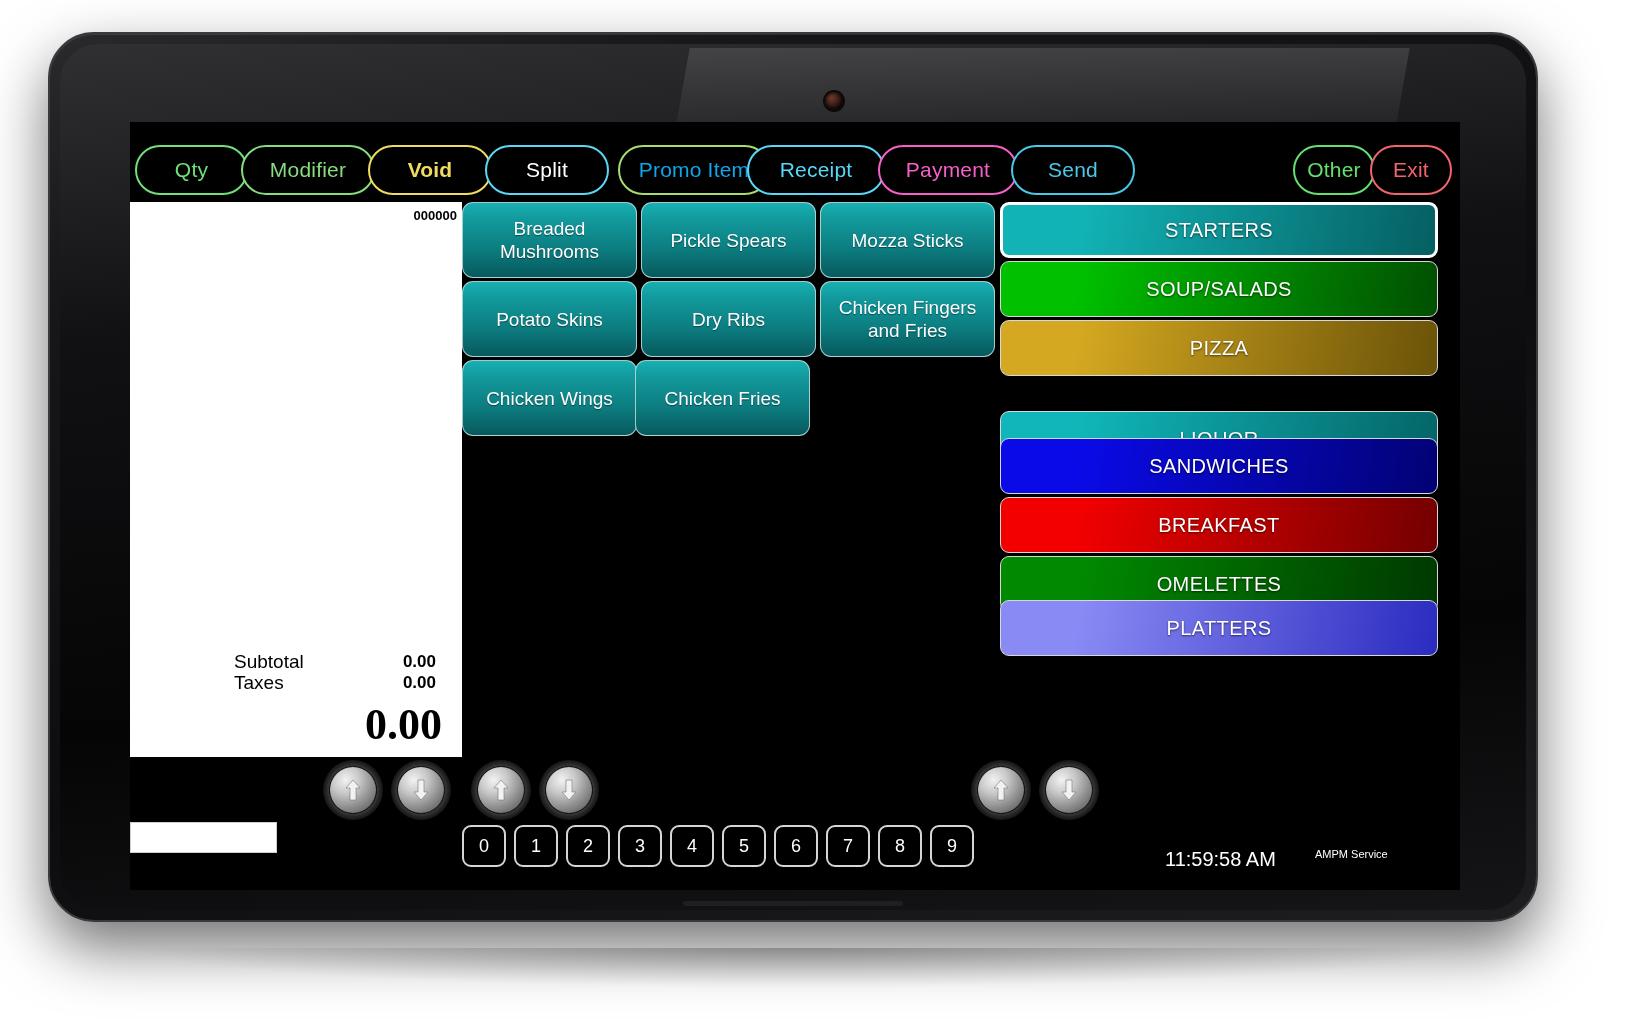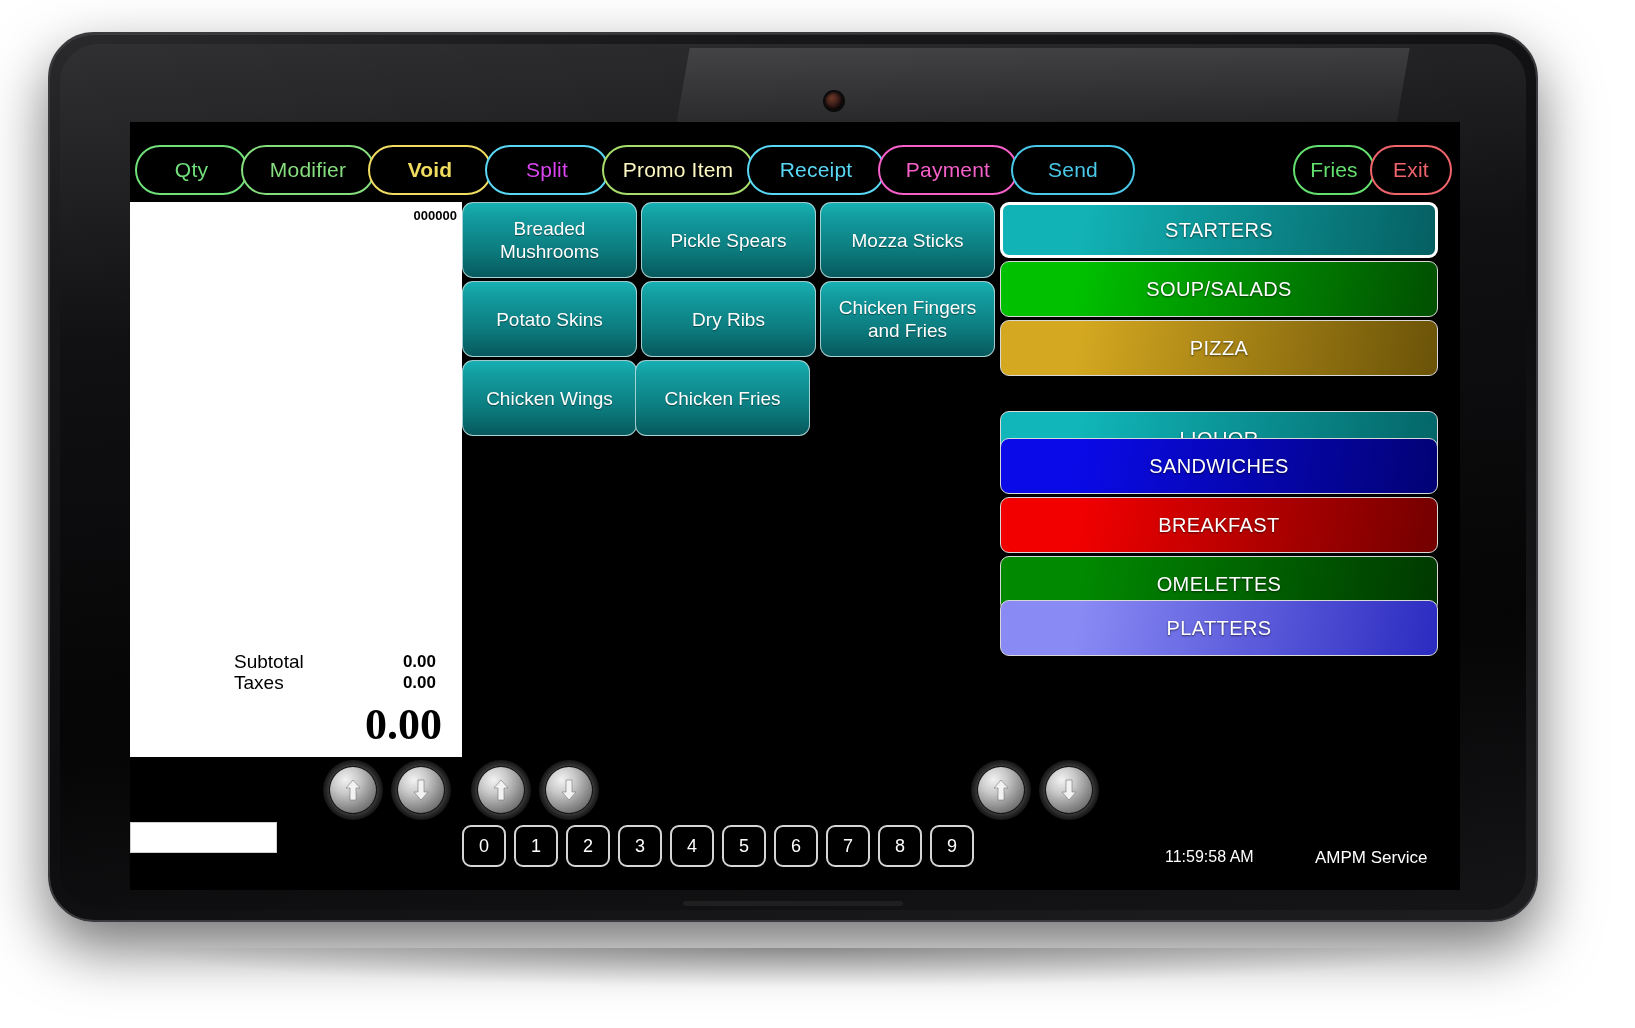--- a/index.html
+++ b/index.html
@@ -175,25 +175,25 @@
     border: 1px solid #cfcfcf;
     cursor: text;
   }
 
   
   #status-bar {
     position: absolute; left: 0; bottom: 18px; width: 1330px; height: 24px;
   }
   #status-time {
     position: absolute; left: 1035px; top: 0;
-    color: #ffffff; font-size: 16px;
+    color: #ffffff; font-size: 20px;
   }
   #status-user {
     position: absolute; left: 1185px; top: 0;
-    color: #ffffff; font-size: 17px;
+    color: #ffffff; font-size: 11px;
   }
 
   
   #table-shadow {
     position:absolute; left: 130px; bottom: 40px; width: 1330px; height: 40px;
     background: radial-gradient(ellipse at 50% 0%, rgba(0,0,0,.25), rgba(0,0,0,0) 70%);
     pointer-events:none;
   }
   #bottom-chin {
     position:absolute; left: 50%; transform: translateX(-50%);
@@ -209,26 +209,26 @@
   <div id="bezel-glare"></div>
   <div id="camera"></div>
   <div id="bottom-chin"></div>
 
   <div id="screen">
 
     <div id="toolbar">
         <div class="tb-btn" style="left: 5px; width: 113px; border: 2px solid rgb(111, 224, 122); color: rgb(111, 224, 122);">Qty</div>
         <div class="tb-btn" style="left: 111px; width: 134px; border: 2px solid rgb(134, 221, 126); color: rgb(134, 221, 126);">Modifier</div>
         <div class="tb-btn" style="left: 238px; width: 124px; border: 2px solid rgb(240, 220, 96); color: rgb(240, 220, 96); font-weight: bold;">Void</div>
-        <div class="tb-btn" style="left: 355px; width: 124px; border: 2px solid rgb(89, 216, 245); color: #d946ef;">Split</div>
-        <div class="tb-btn" style="left: 472px; width: 152px; border: 2px solid rgb(167, 221, 106); color: #fef9c3;">Promo Item</div>
+        <div class="tb-btn" style="left: 355px; width: 124px; border: 2px solid rgb(89, 216, 245); color: #ffffff;">Split</div>
+        <div class="tb-btn" style="left: 488px; width: 152px; border: 2px solid rgb(167, 221, 106); color: #0ea5e9;">Promo Item</div>
         <div class="tb-btn" style="left: 617px; width: 138px; border: 2px solid rgb(89, 216, 245); color: rgb(89, 216, 245);">Receipt</div>
         <div class="tb-btn" style="left: 748px; width: 140px; border: 2px solid rgb(247, 95, 201); color: rgb(247, 95, 201);">Payment</div>
         <div class="tb-btn" style="left: 881px; width: 124px; border: 2px solid rgb(73, 200, 232); color: rgb(73, 200, 232);">Send</div>
-        <div class="tb-btn" style="left: 1163px; width: 82px; border: 2px solid rgb(100, 224, 111); color: rgb(100, 224, 111);">Fries</div>
+        <div class="tb-btn" style="left: 1163px; width: 82px; border: 2px solid rgb(100, 224, 111); color: rgb(100, 224, 111);">Other</div>
         <div class="tb-btn" style="left: 1240px; width: 82px; border: 2px solid rgb(240, 100, 107); color: rgb(240, 100, 107);">Exit</div>
       </div>
 
     <div id="order-panel">
       <div id="order-ref">000000</div>
       <div id="order-lines"></div>
       <div id="totals">
         <div id="totals-rows">
             <div class="total-row">
               <span>Subtotal</span>

